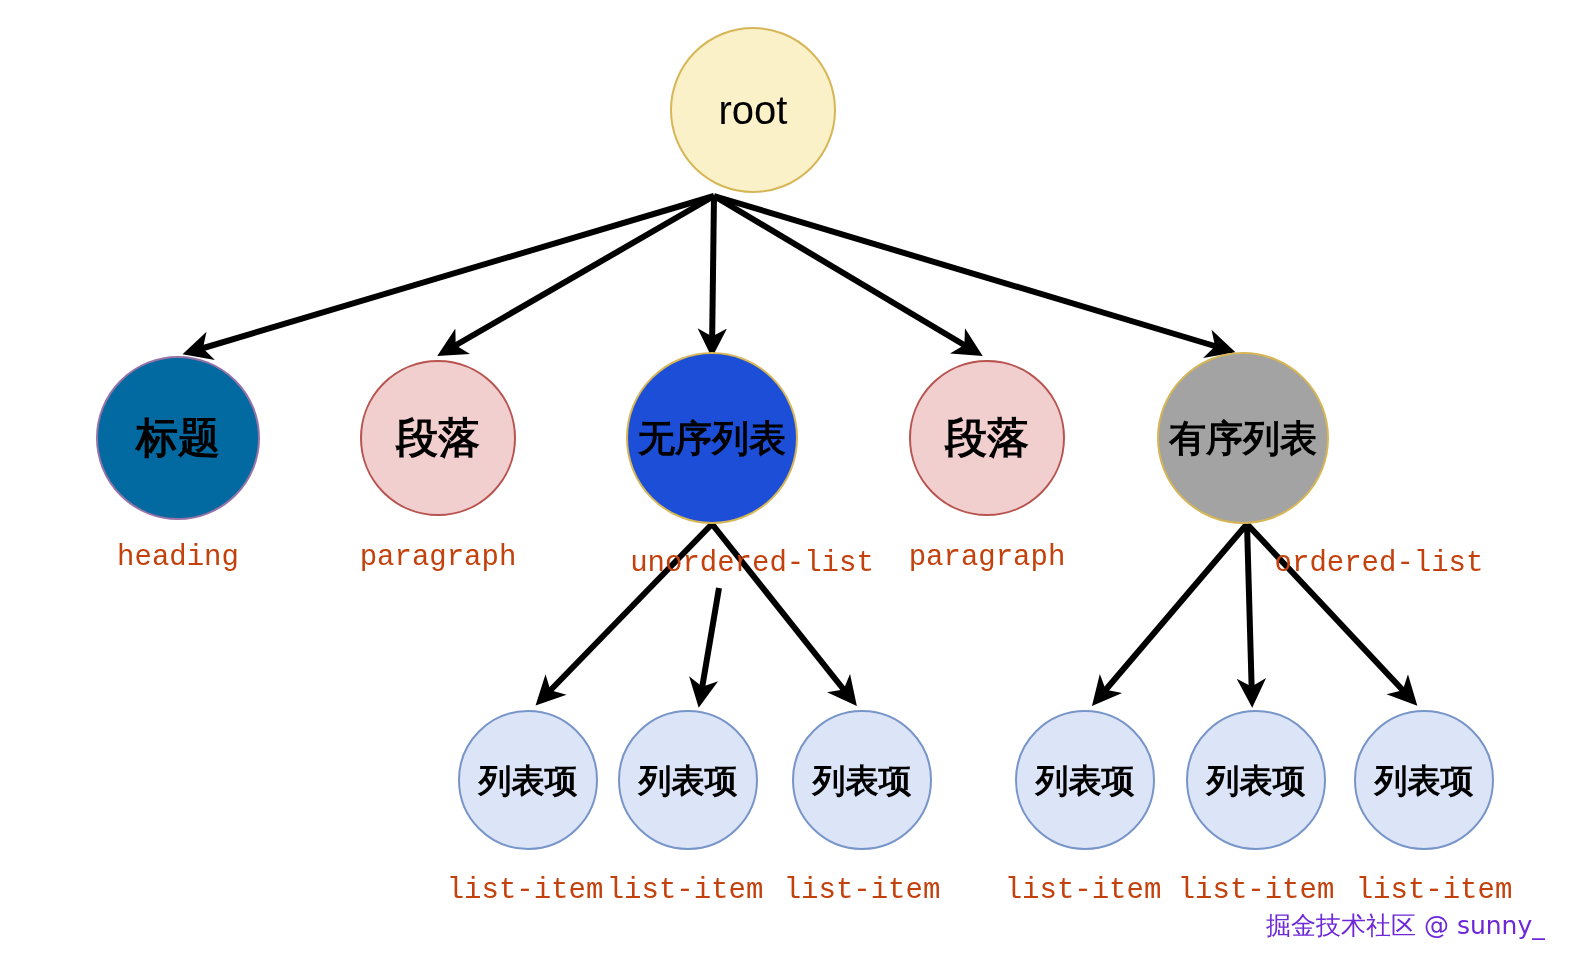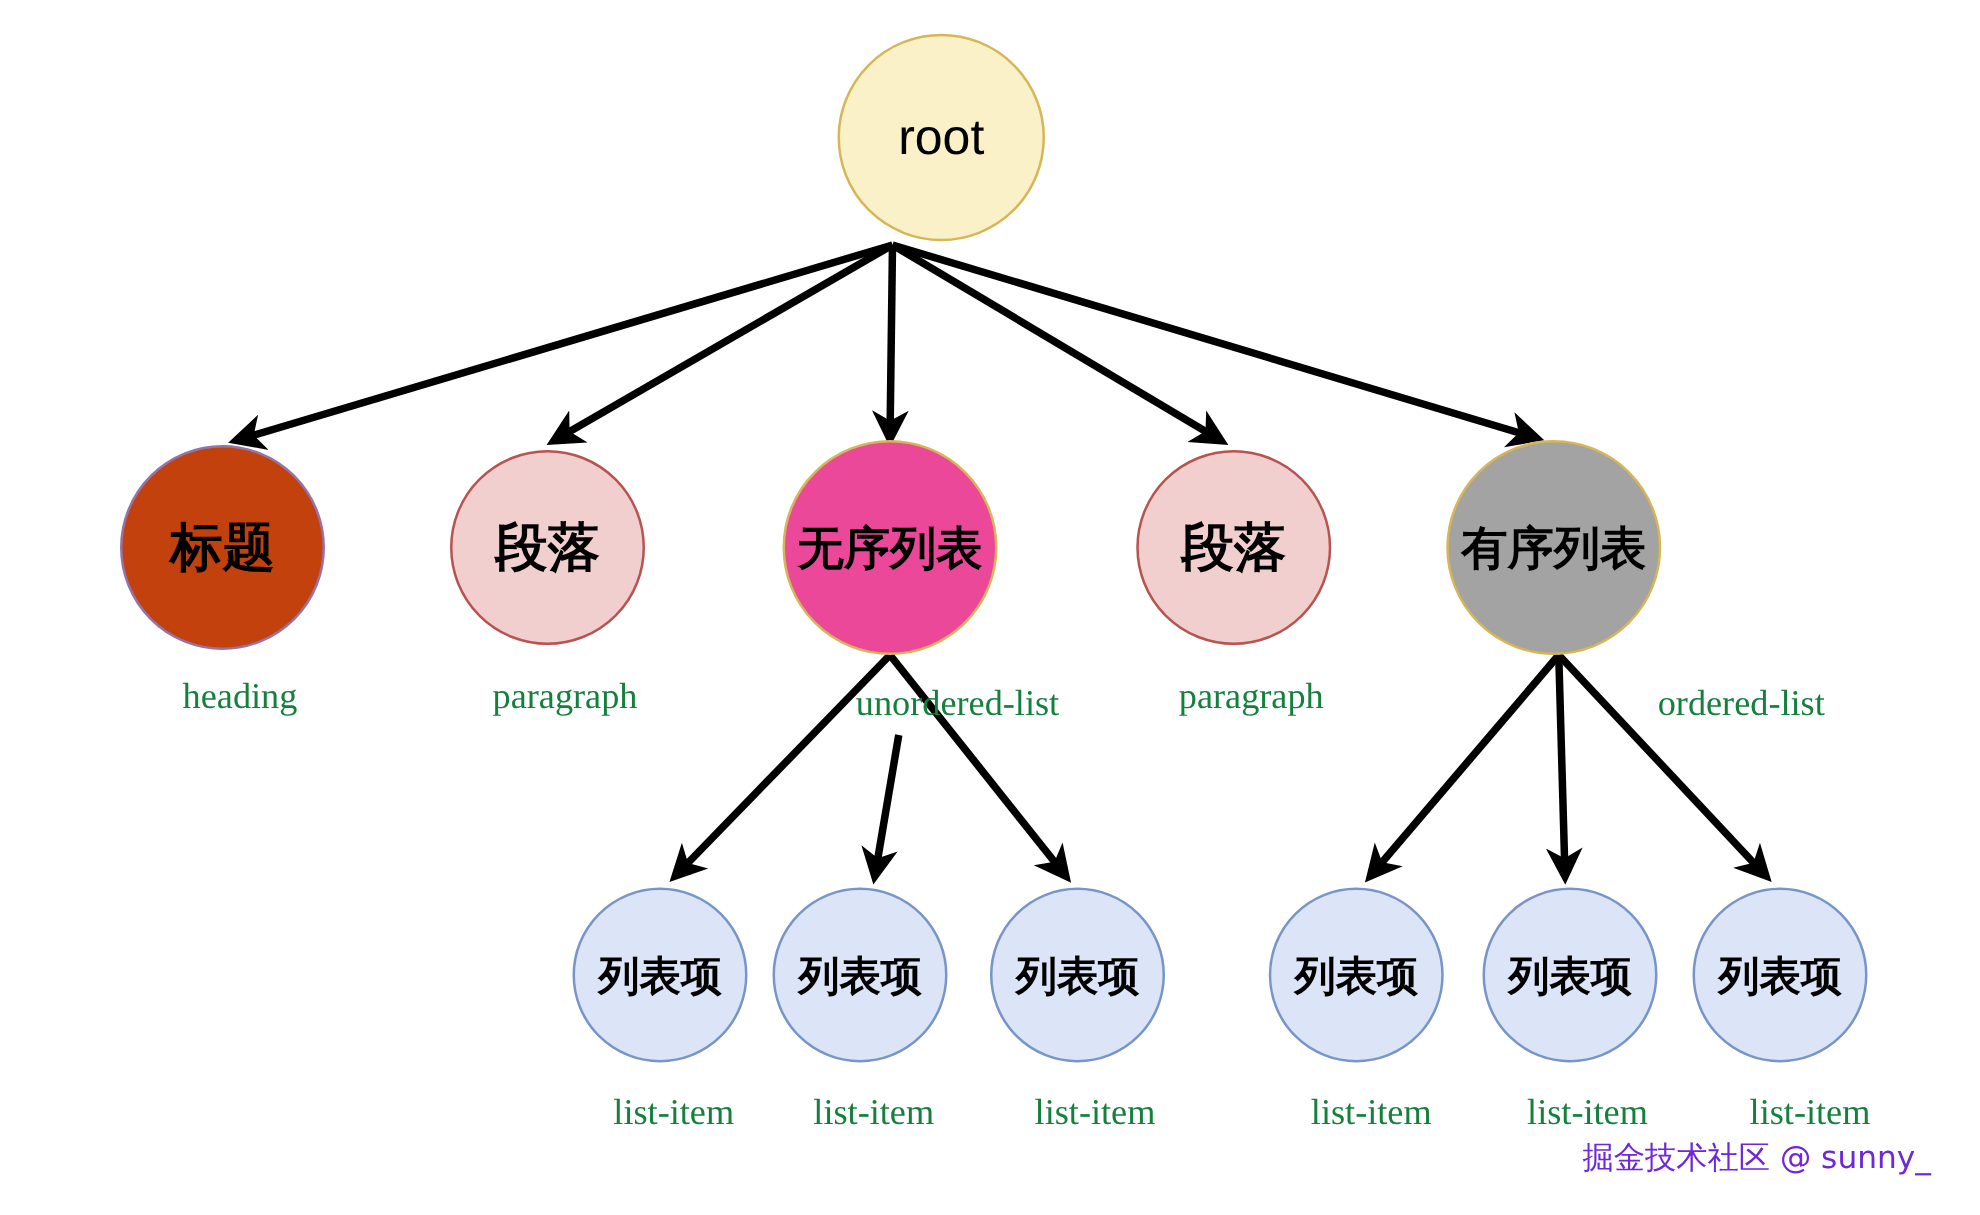--- a/index.html
+++ b/index.html
@@ -39,26 +39,25 @@
   .node-label-cn {
     font-family: "DejaVu Sans", "Liberation Sans", sans-serif;
     font-weight: 700;
   }
   .node-label-en {
     font-family: "Liberation Sans", sans-serif;
     font-weight: 400;
   }
   .caption {
     position: absolute;
-    font-family: Liberation Serif, serif;
+    font-family: Liberation Mono, monospace;
     font-size: 29px;
-    color: #15803d;
+    color: #c2410c;
     white-space: nowrap;
     transform: translateX(-50%);
-    margin-left: 14px;
   }
   .watermark {
     position: absolute;
     font-family: "DejaVu Sans", "Liberation Sans", sans-serif;
     font-size: 25px;
     color: #cfcfcf;
     white-space: nowrap;
   }
 </style>
 </head>
@@ -84,27 +83,27 @@
         <line x1="1247" y1="524" x2="1097" y2="700" stroke="#000000" stroke-width="6" marker-end="url(#arrowhead)"></line>
         <line x1="1247" y1="524" x2="1252" y2="700" stroke="#000000" stroke-width="6" marker-end="url(#arrowhead)"></line>
         <line x1="1247" y1="524" x2="1412" y2="700" stroke="#000000" stroke-width="6" marker-end="url(#arrowhead)"></line>
       </g>
   </svg>
 
   <div id="node-layer">
       <div class="node" style="left: 670px; top: 27px; width: 166px; height: 166px; background: rgb(250, 241, 200); border: 2px solid rgb(214, 182, 86);">
         <span class="node-label-en" style="font-size: 40px;">root</span>
       </div>
-      <div class="node" style="left: 96px; top: 356px; width: 164px; height: 164px; background: #c2410c; border: 2px solid rgb(150, 115, 166);">
+      <div class="node" style="left: 96px; top: 356px; width: 164px; height: 164px; background: #0369a1; border: 2px solid rgb(150, 115, 166);">
         <span class="node-label-cn" style="font-size: 42px;">标题</span>
       </div>
       <div class="node" style="left: 360px; top: 360px; width: 156px; height: 156px; background: rgb(242, 207, 207); border: 2px solid rgb(184, 84, 80);">
         <span class="node-label-cn" style="font-size: 42px;">段落</span>
       </div>
-      <div class="node" style="left: 626px; top: 352px; width: 172px; height: 172px; background: #ec4899; border: 2px solid rgb(214, 182, 86);">
+      <div class="node" style="left: 626px; top: 352px; width: 172px; height: 172px; background: #1d4ed8; border: 2px solid rgb(214, 182, 86);">
         <span class="node-label-cn" style="font-size: 37px;">无序列表</span>
       </div>
       <div class="node" style="left: 909px; top: 360px; width: 156px; height: 156px; background: rgb(242, 207, 207); border: 2px solid rgb(184, 84, 80);">
         <span class="node-label-cn" style="font-size: 42px;">段落</span>
       </div>
       <div class="node" style="left: 1157px; top: 352px; width: 172px; height: 172px; background: #a3a3a3; border: 2px solid rgb(214, 182, 86);">
         <span class="node-label-cn" style="font-size: 37px;">有序列表</span>
       </div>
       <div class="node" style="left: 458px; top: 710px; width: 140px; height: 140px; background: rgb(220, 228, 247); border: 2px solid rgb(119, 149, 201);">
         <span class="node-label-cn" style="font-size: 33px;">列表项</span>

